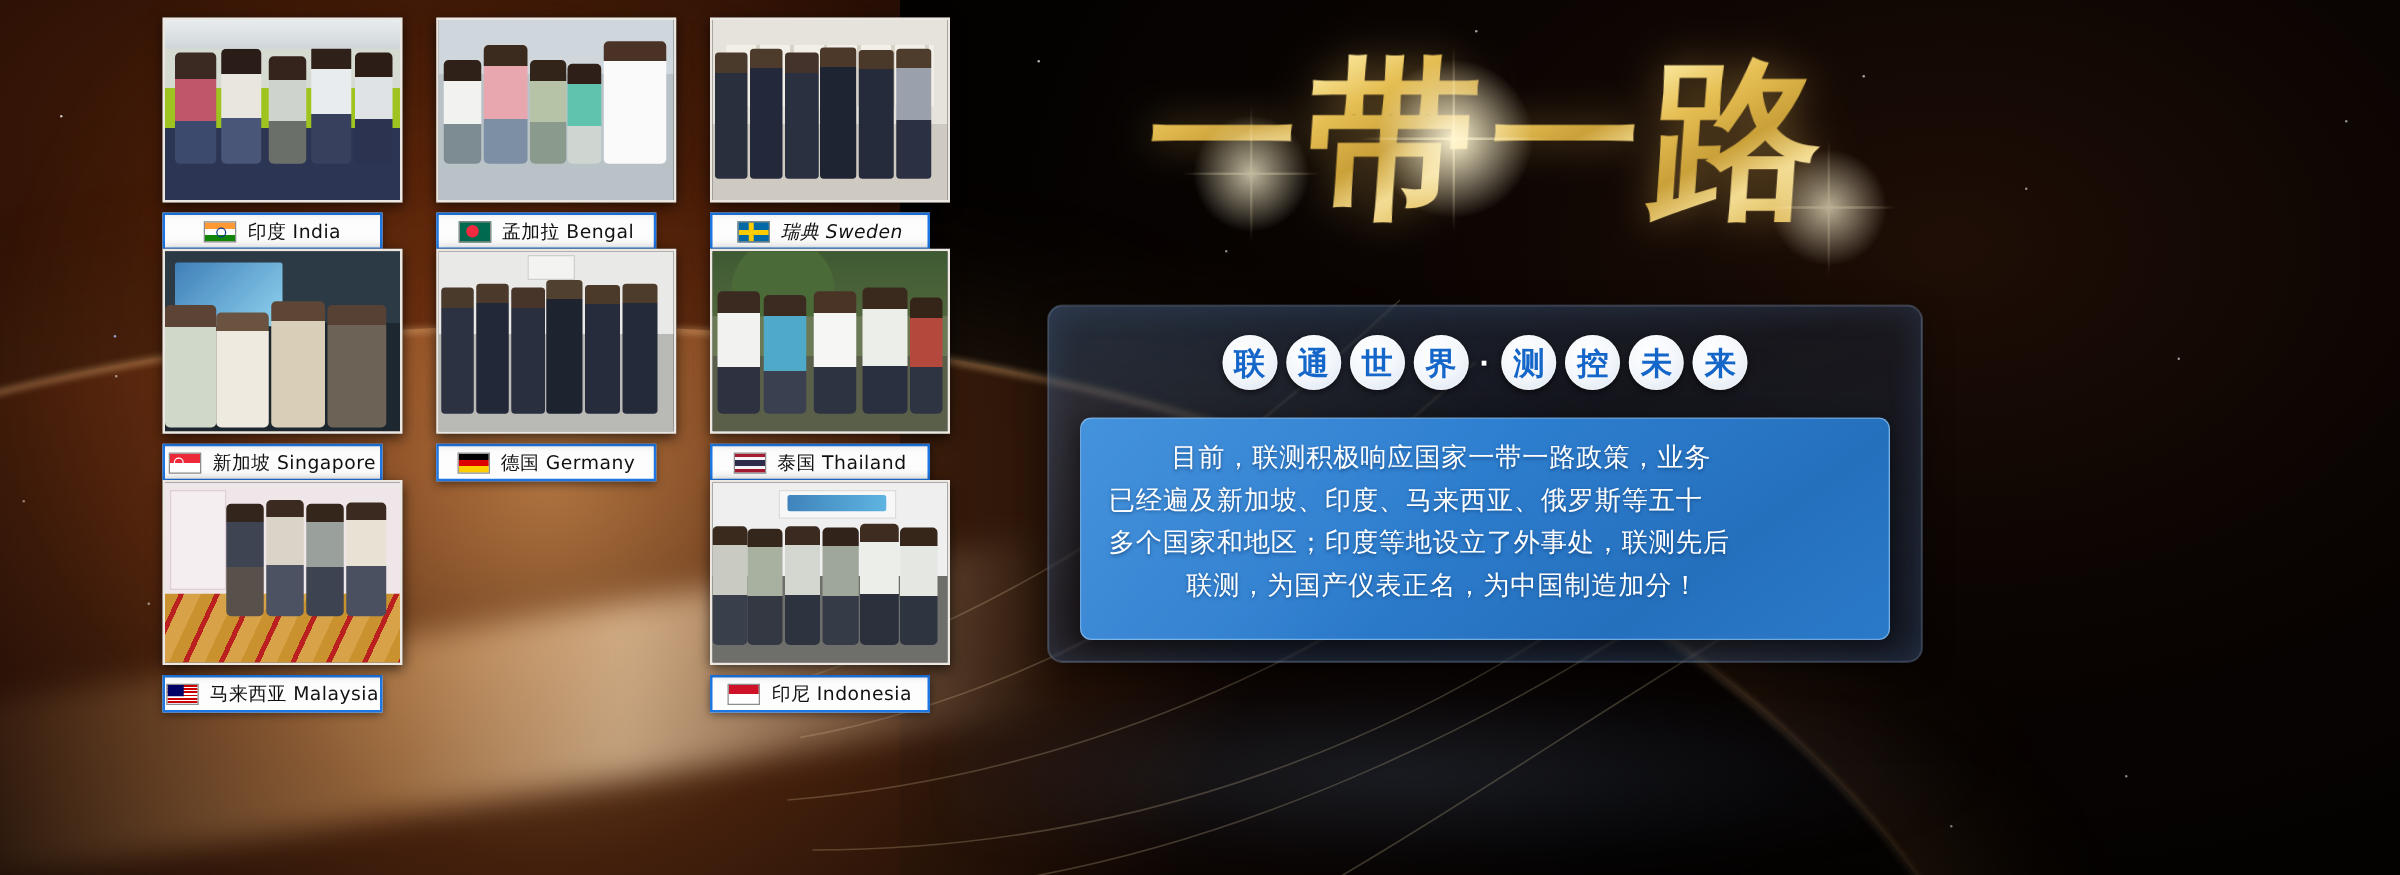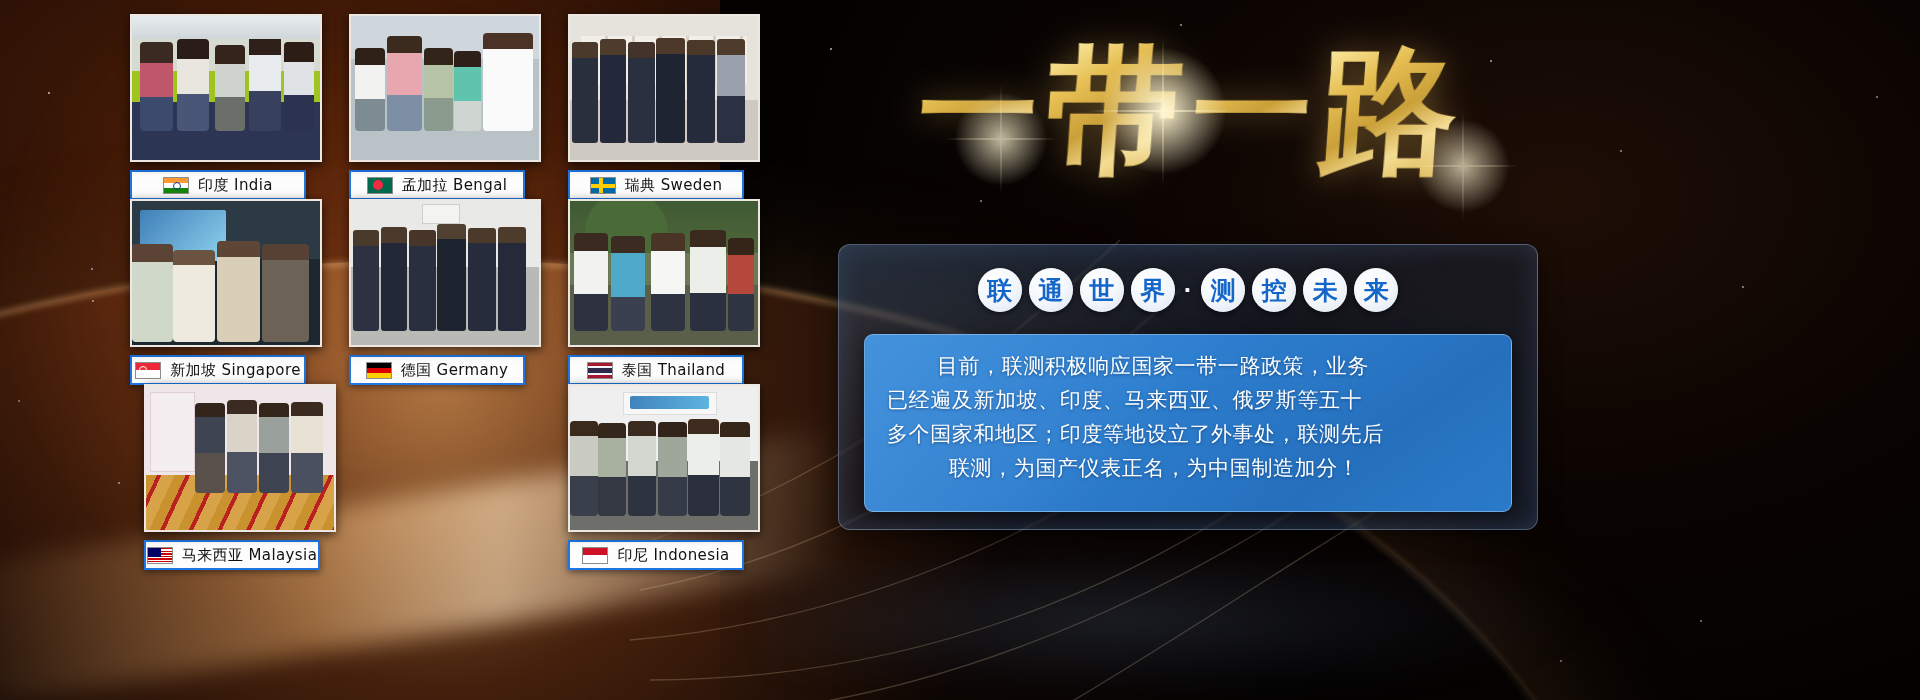--- a/index.html
+++ b/index.html
@@ -279,21 +279,21 @@
         <div style="position:absolute;left:39%;top:22%;width:15%;height:58%;background:linear-gradient(180deg,#33241a 0 20%,#b7c3a6 20% 60%,#8a9b8e 60% 100%);border-radius:4px"></div>
         <div style="position:absolute;left:55%;top:24%;width:14%;height:56%;background:linear-gradient(180deg,#2e2018 0 20%,#5fc3ae 20% 62%,#cfd6d1 62% 100%);border-radius:4px"></div>
         <div style="position:absolute;left:70%;top:12%;width:27%;height:68%;background:linear-gradient(180deg,#4a3326 0 16%,#fafafa 16% 100%);border-radius:4px"></div>
       </div>
       <div class="caption">
         <span class="flag f-bengal"></span>
         <span class="cap-text">孟加拉 Bengal</span>
       </div>
     </div>
 
-    <div class="cell" style="left:438px; top:0px;">
+    <div class="cell" style="left:438px; top:0px;font-style:italic;">
       <div class="photo">
         <div class="ph-inner" style="background:linear-gradient(180deg,#e6e3dc 0 58%, #cfcac1 58% 100%)"></div>
         <div style="position:absolute;left:6%;top:14%;right:6%;height:34%;background:repeating-linear-gradient(90deg,#f2efe8 0 24px,#d8d2c6 24px 27px)"></div>
         <div style="position:absolute;left:1%;top:18%;width:14%;height:70%;background:linear-gradient(180deg,#4a3a2c 0 16%,#2a2f3d 16% 100%);border-radius:3px"></div>
         <div style="position:absolute;left:16%;top:16%;width:14%;height:72%;background:linear-gradient(180deg,#4d3b2b 0 15%,#23283a 15% 100%);border-radius:3px"></div>
         <div style="position:absolute;left:31%;top:18%;width:14%;height:70%;background:linear-gradient(180deg,#43332a 0 16%,#2b3040 16% 100%);border-radius:3px"></div>
         <div style="position:absolute;left:46%;top:15%;width:15%;height:73%;background:linear-gradient(180deg,#4c392a 0 15%,#1f2433 15% 100%);border-radius:3px"></div>
         <div style="position:absolute;left:62%;top:17%;width:15%;height:71%;background:linear-gradient(180deg,#4a3828 0 15%,#262b3b 15% 100%);border-radius:3px"></div>
         <div style="position:absolute;left:78%;top:16%;width:15%;height:72%;background:linear-gradient(180deg,#4e3c2c 0 15%,#9aa1ad 15% 55%,#2b3142 55% 100%);border-radius:3px"></div>
       </div>
@@ -344,21 +344,21 @@
         <div style="position:absolute;left:43%;top:22%;width:18%;height:68%;background:linear-gradient(180deg,#4a3426 0 18%,#f6f7f4 18% 62%,#2e3342 62% 100%);border-radius:4px"></div>
         <div style="position:absolute;left:64%;top:20%;width:19%;height:70%;background:linear-gradient(180deg,#3a2a1e 0 17%,#eceeea 17% 62%,#2b3040 62% 100%);border-radius:4px"></div>
         <div style="position:absolute;left:84%;top:26%;width:14%;height:64%;background:linear-gradient(180deg,#352519 0 18%,#b4483d 18% 60%,#2f3443 60% 100%);border-radius:4px"></div>
       </div>
       <div class="caption">
         <span class="flag f-thailand"></span>
         <span class="cap-text">泰国 Thailand</span>
       </div>
     </div>
 
-    <div class="cell" style="left:14px;   top:370px;">
+    <div class="cell" style="left:0px;   top:370px;">
       <div class="photo">
         <div class="ph-inner" style="background:linear-gradient(180deg,#efe6ea 0 62%, #d8a348 62% 100%)"></div>
         <div style="position:absolute;left:0;top:62%;right:0;bottom:0;background:repeating-linear-gradient(115deg,#c9922f 0 10px,#b9201f 10px 14px,#d8a348 14px 26px)"></div>
         <div style="position:absolute;left:2%;top:4%;width:24%;height:56%;background:#f5eef1;border:1px solid #e1cfd6"></div>
         <div style="position:absolute;left:26%;top:12%;width:16%;height:62%;background:linear-gradient(180deg,#33251c 0 16%,#3e4452 16% 56%,#58504a 56% 100%);border-radius:4px"></div>
         <div style="position:absolute;left:43%;top:10%;width:16%;height:64%;background:linear-gradient(180deg,#3b2a1f 0 15%,#d9d4c7 15% 56%,#4c5262 56% 100%);border-radius:4px"></div>
         <div style="position:absolute;left:60%;top:12%;width:16%;height:62%;background:linear-gradient(180deg,#35261c 0 16%,#9aa19c 16% 56%,#3d4350 56% 100%);border-radius:4px"></div>
         <div style="position:absolute;left:77%;top:11%;width:17%;height:63%;background:linear-gradient(180deg,#3a2a1f 0 15%,#e8e2d4 15% 56%,#4a5060 56% 100%);border-radius:4px"></div>
       </div>
       <div class="caption">

